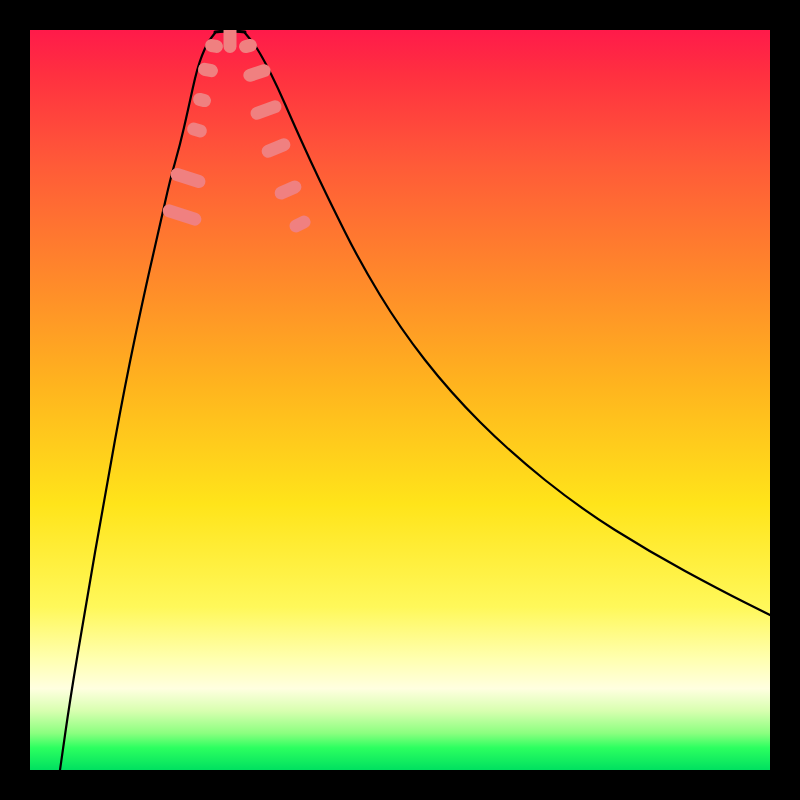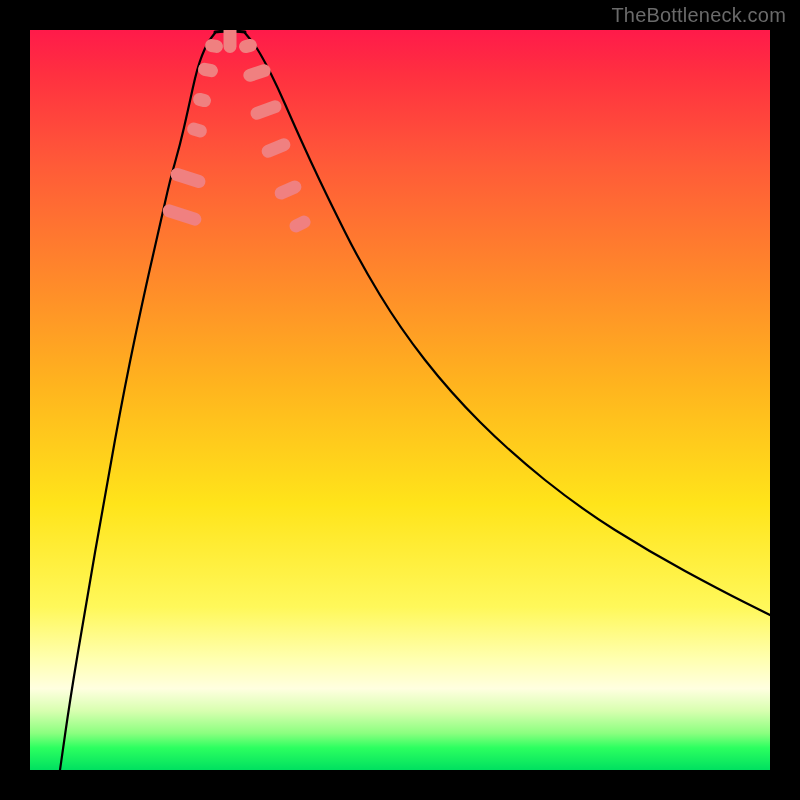--- a/index.html
+++ b/index.html
@@ -60,21 +60,20 @@
     color: #6a6a6a;
     font-size: 20px;
     letter-spacing: 0.2px;
     font-weight: 500;
   }
 </style>
 </head>
 <body>
 
 <div class="frame">
-  <div class="watermark">TheBottleneck.com</div>
   <div class="plot-area">
     <div class="gradient"></div>
     <svg class="curve" viewBox="0 0 740 740">
       <g id="curve-group">
           <path d="M 30 740 Q 30 740 35 705 Q 40 670 47.5 625 Q 55 580 65 522.5 Q 75 465 85 410 Q 95 355 105 307.5 Q 115 260 122.5 227.5 Q 130 195 135 172.5 Q 140 150 145 132.5 Q 150 115 154 97.5 Q 158 80 160.5 68.5 Q 163 57 165 48.5 Q 167 40 169.5 32.5 Q 172 25 175 18.5 Q 178 12 181.5 7.5 L 185 3" fill="none" stroke="#000000" stroke-width="2.2" stroke-linecap="round"></path>
           <path d="M 215 3 Q 215 3 220 9 Q 225 15 230 23.5 Q 235 32 241.5 45 Q 248 58 255 74 Q 262 90 271 110 Q 280 130 290 151 Q 300 172 315 202 Q 330 232 350 265 Q 370 298 395 330 Q 420 362 450 392 Q 480 422 515 450 Q 550 478 585 500 Q 620 522 655 541 Q 690 560 715 572.5 L 740 585" fill="none" stroke="#000000" stroke-width="2.2" stroke-linecap="round"></path>
           <path d="M 185 2 Q 185 2 190 1.5 Q 195 1 200 1 Q 205 1 210 1.5 L 215 2" fill="none" stroke="#000000" stroke-width="3" stroke-linecap="round"></path>
         </g>
       <g id="marker-group">
           <rect x="-6.5" y="-20" width="13" height="40" rx="6.5" ry="6.5" fill="#f08080" transform="translate(152 185) rotate(-72)"></rect>

